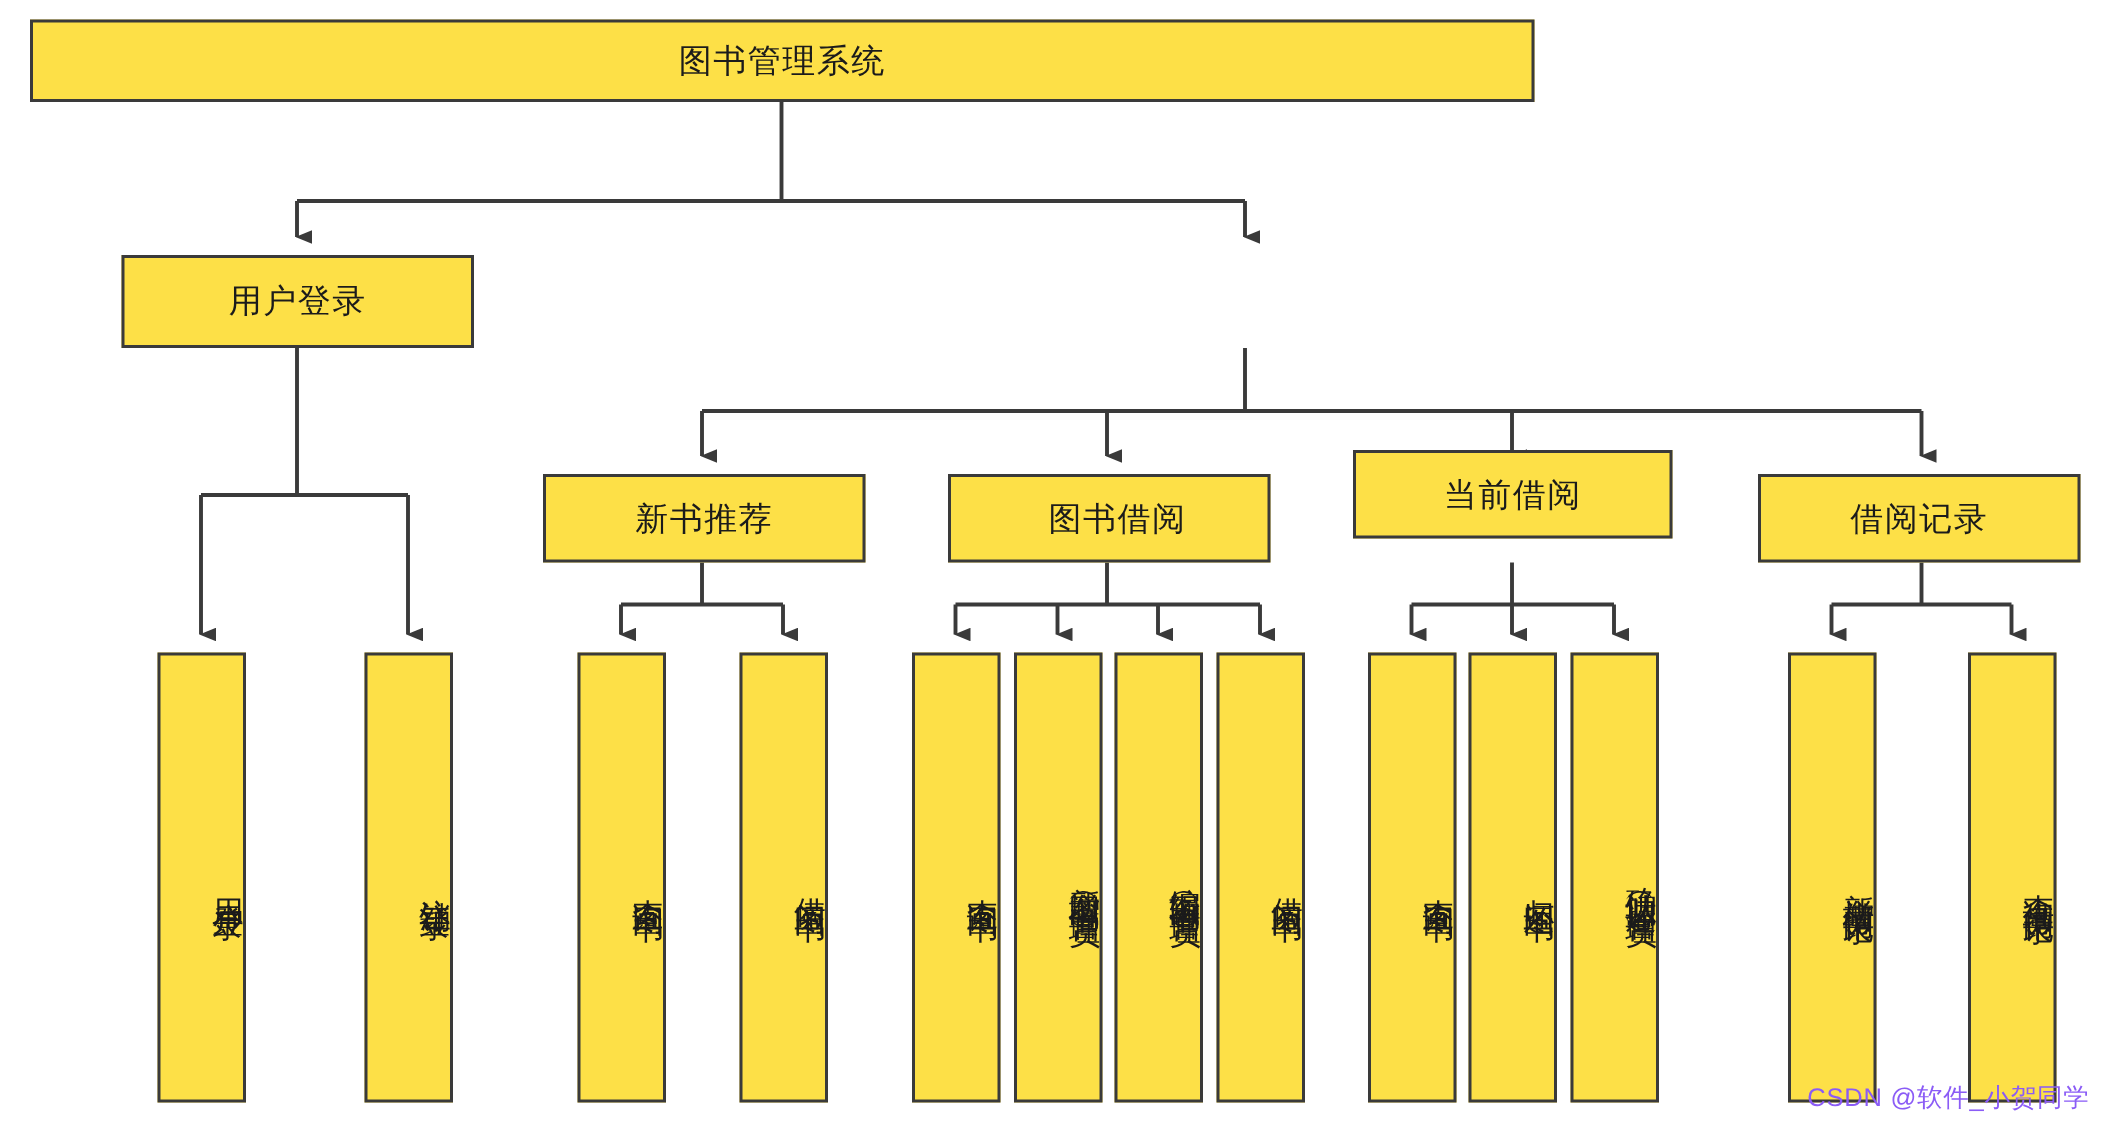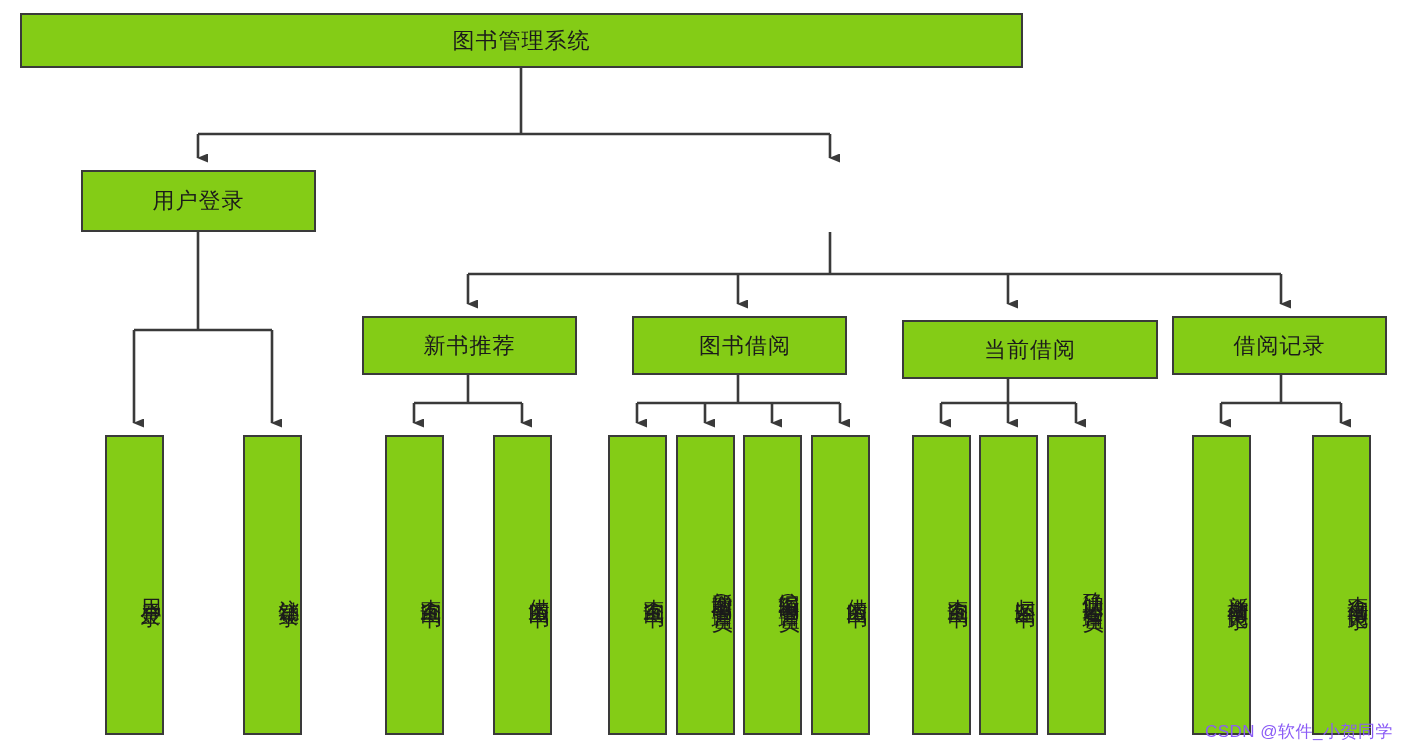--- a/index.html
+++ b/index.html
@@ -8,21 +8,21 @@
     background:#ffffff;
     font-family:"Liberation Sans","DejaVu Sans",sans-serif;
     overflow:hidden;
     position:relative;
   }
   #canvas{position:absolute;left:0;top:0;width:1405px;height:747px;}
   svg.lines{position:absolute;left:0;top:0;width:1405px;height:747px;pointer-events:none;}
 
   .node{
     position:absolute;
-    background:#84cc16;
+    background:#fde047;
     border:2.5px solid #3a3a3a;
     box-sizing:border-box;
     display:flex;
     align-items:center;
     justify-content:center;
     color:#1b1b1b;
   }
   .node.h{
     font-size:22px;
     letter-spacing:1px;
@@ -113,21 +113,21 @@
   <div class="node h" style="left:81px;top:170px;width:235px;height:62px;">
     <span>用户登录</span>
   </div>
 
   <div class="node h" style="left:362px;top:316px;width:215px;height:59px;">
     <span>新书推荐</span>
   </div>
   <div class="node h" style="left:632px;top:316px;width:215px;height:59px;padding-left:11px;">
     <span>图书借阅</span>
   </div>
-  <div class="node h" style="left:902px;top:320px;width:256px;height:59px;">
+  <div class="node h" style="left:902px;top:300px;width:213px;height:59px;">
     <span>当前借阅</span>
   </div>
   <div class="node h" style="left:1172px;top:316px;width:215px;height:59px;">
     <span>借阅记录</span>
   </div>
 
   <div class="node leaf" style="left:105px;top:435px;width:59px;height:300px;">
     <span>用户登录</span>
   </div>
   <div class="node leaf" style="left:243px;top:435px;width:59px;height:300px;">

